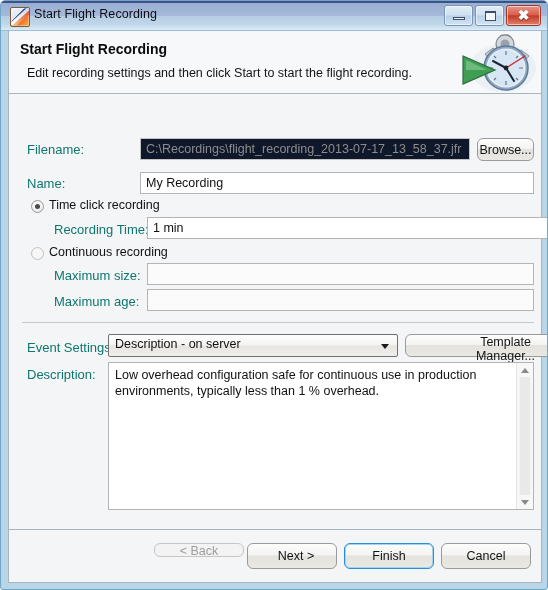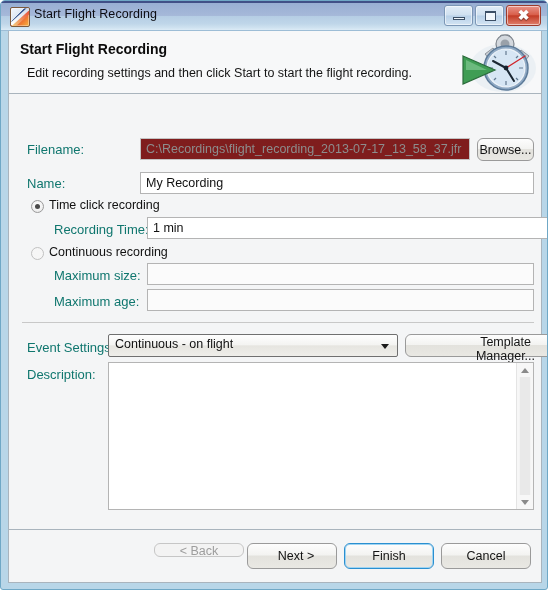--- a/index.html
+++ b/index.html
@@ -186,21 +186,21 @@
     font-family: "Liberation Sans", sans-serif;
     font-size: 12.5px;
     color: #111;
     padding: 0 5px;
     line-height: 20px;
     height: 22px;
     outline: none;
     border-radius: 0;
   }
   .fld.disabled {
-    background: #7f1d1d;
+    background: #0f172a;
     color: #8d8d8d;
     border-color: #c3c3c3;
   }
   .fld.empty { background: #fbfbfb; }
 
   .btn {
     position: absolute;
     box-sizing: border-box;
     border: 1px solid #9a9a9a;
     border-radius: 6px;
@@ -423,27 +423,28 @@
     <div class="lbl" style="left:45px; top:237px;">Maximum size:</div>
     <input class="fld empty" style="left: 138px; top: 232px; width: 387px;" value="">
 
     <div class="lbl" style="left:45px; top:263px;">Maximum age:</div>
     <input class="fld empty" style="left: 138px; top: 258px; width: 387px;" value="">
 
     <div class="sep" style="left:13px; top:291px; width:512px;"></div>
 
     <div class="lbl" style="left:18px; top:309px;">Event Settings:</div>
     <div class="combo" style="left:99px; top:303px; width:290px; height:23px;">
-      <span class="ctext">Continuous - on flight</span>
+      <span class="ctext">Description - on server</span>
       <span class="carrow"></span>
     </div>
     <button class="btn" style="left:396px; top:303px; width:156px; height:23px;padding-left:45px;">Template Manager...</button>
 
     <div class="lbl" style="left:18px; top:336px;">Description:</div>
     <div class="descbox" style="left:99px; top:331px; width:426px; height:148px;">
+      <div class="desctext">Low overhead configuration safe for continuous use in production environments, typically less than 1 % overhead.</div>
       <div class="vscroll">
         <div class="track"></div>
         <div class="arrow up">
             <i></i>
           </div>
         <div class="arrow down">
             <i></i>
           </div>
       </div>
     </div>

